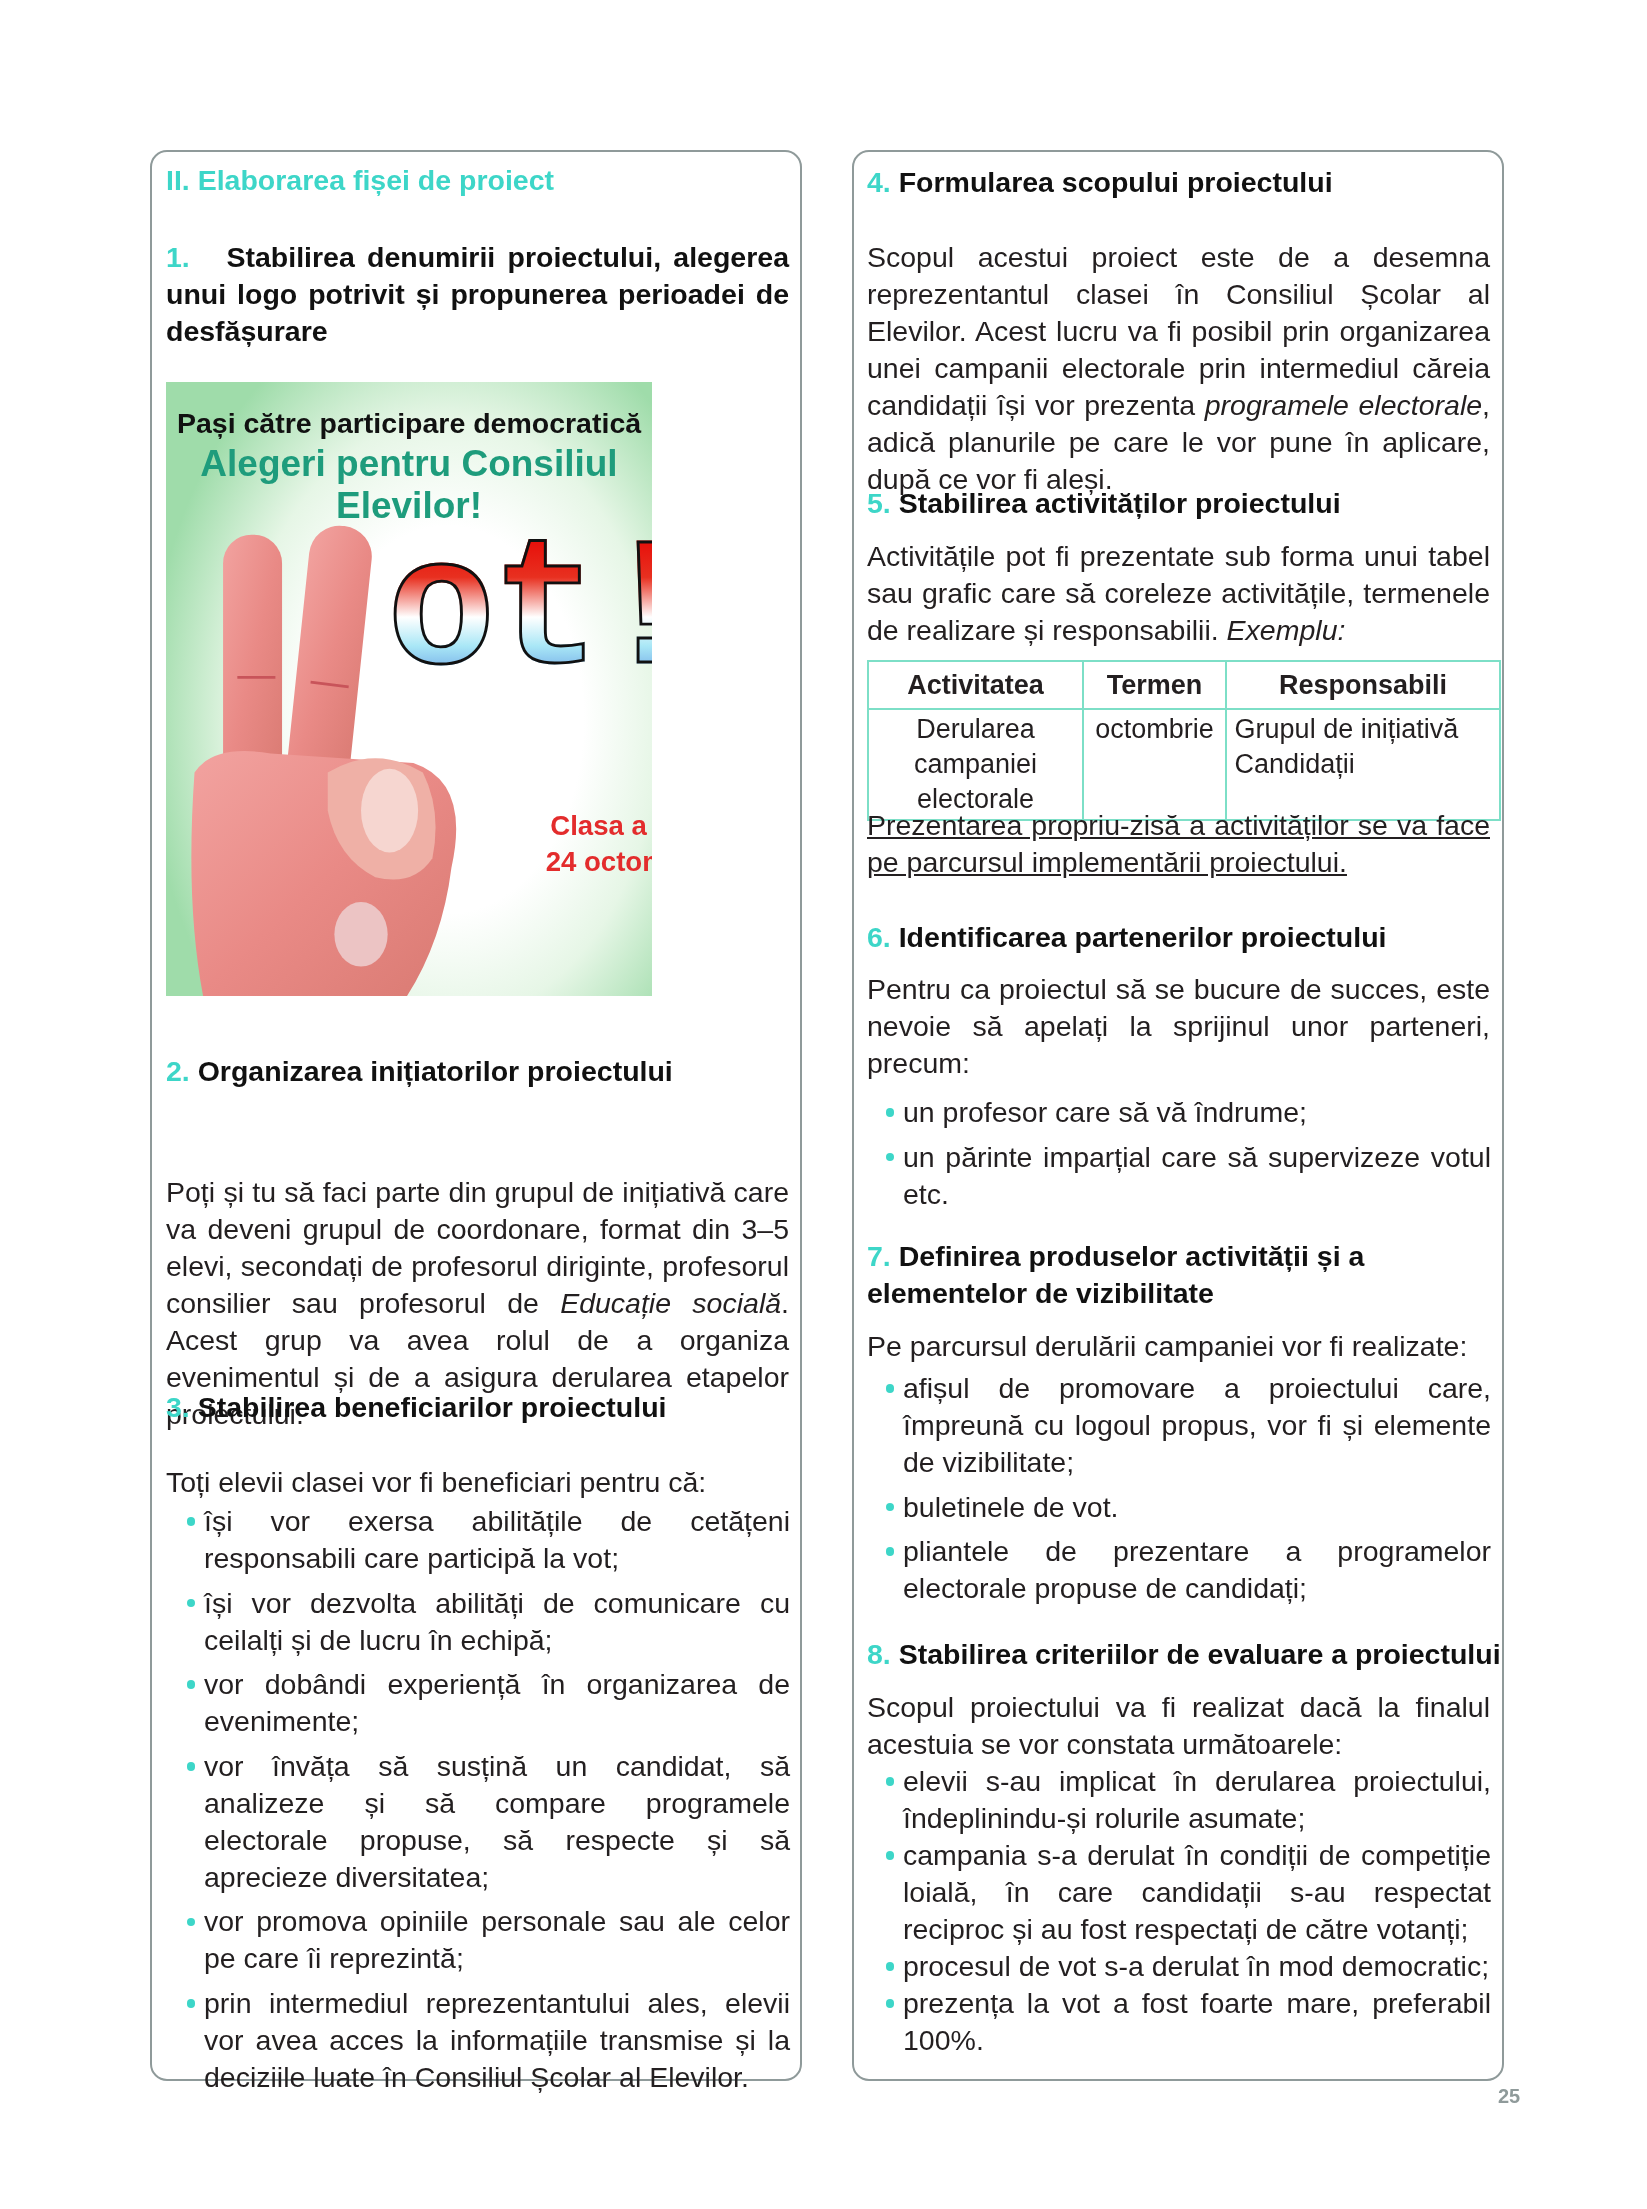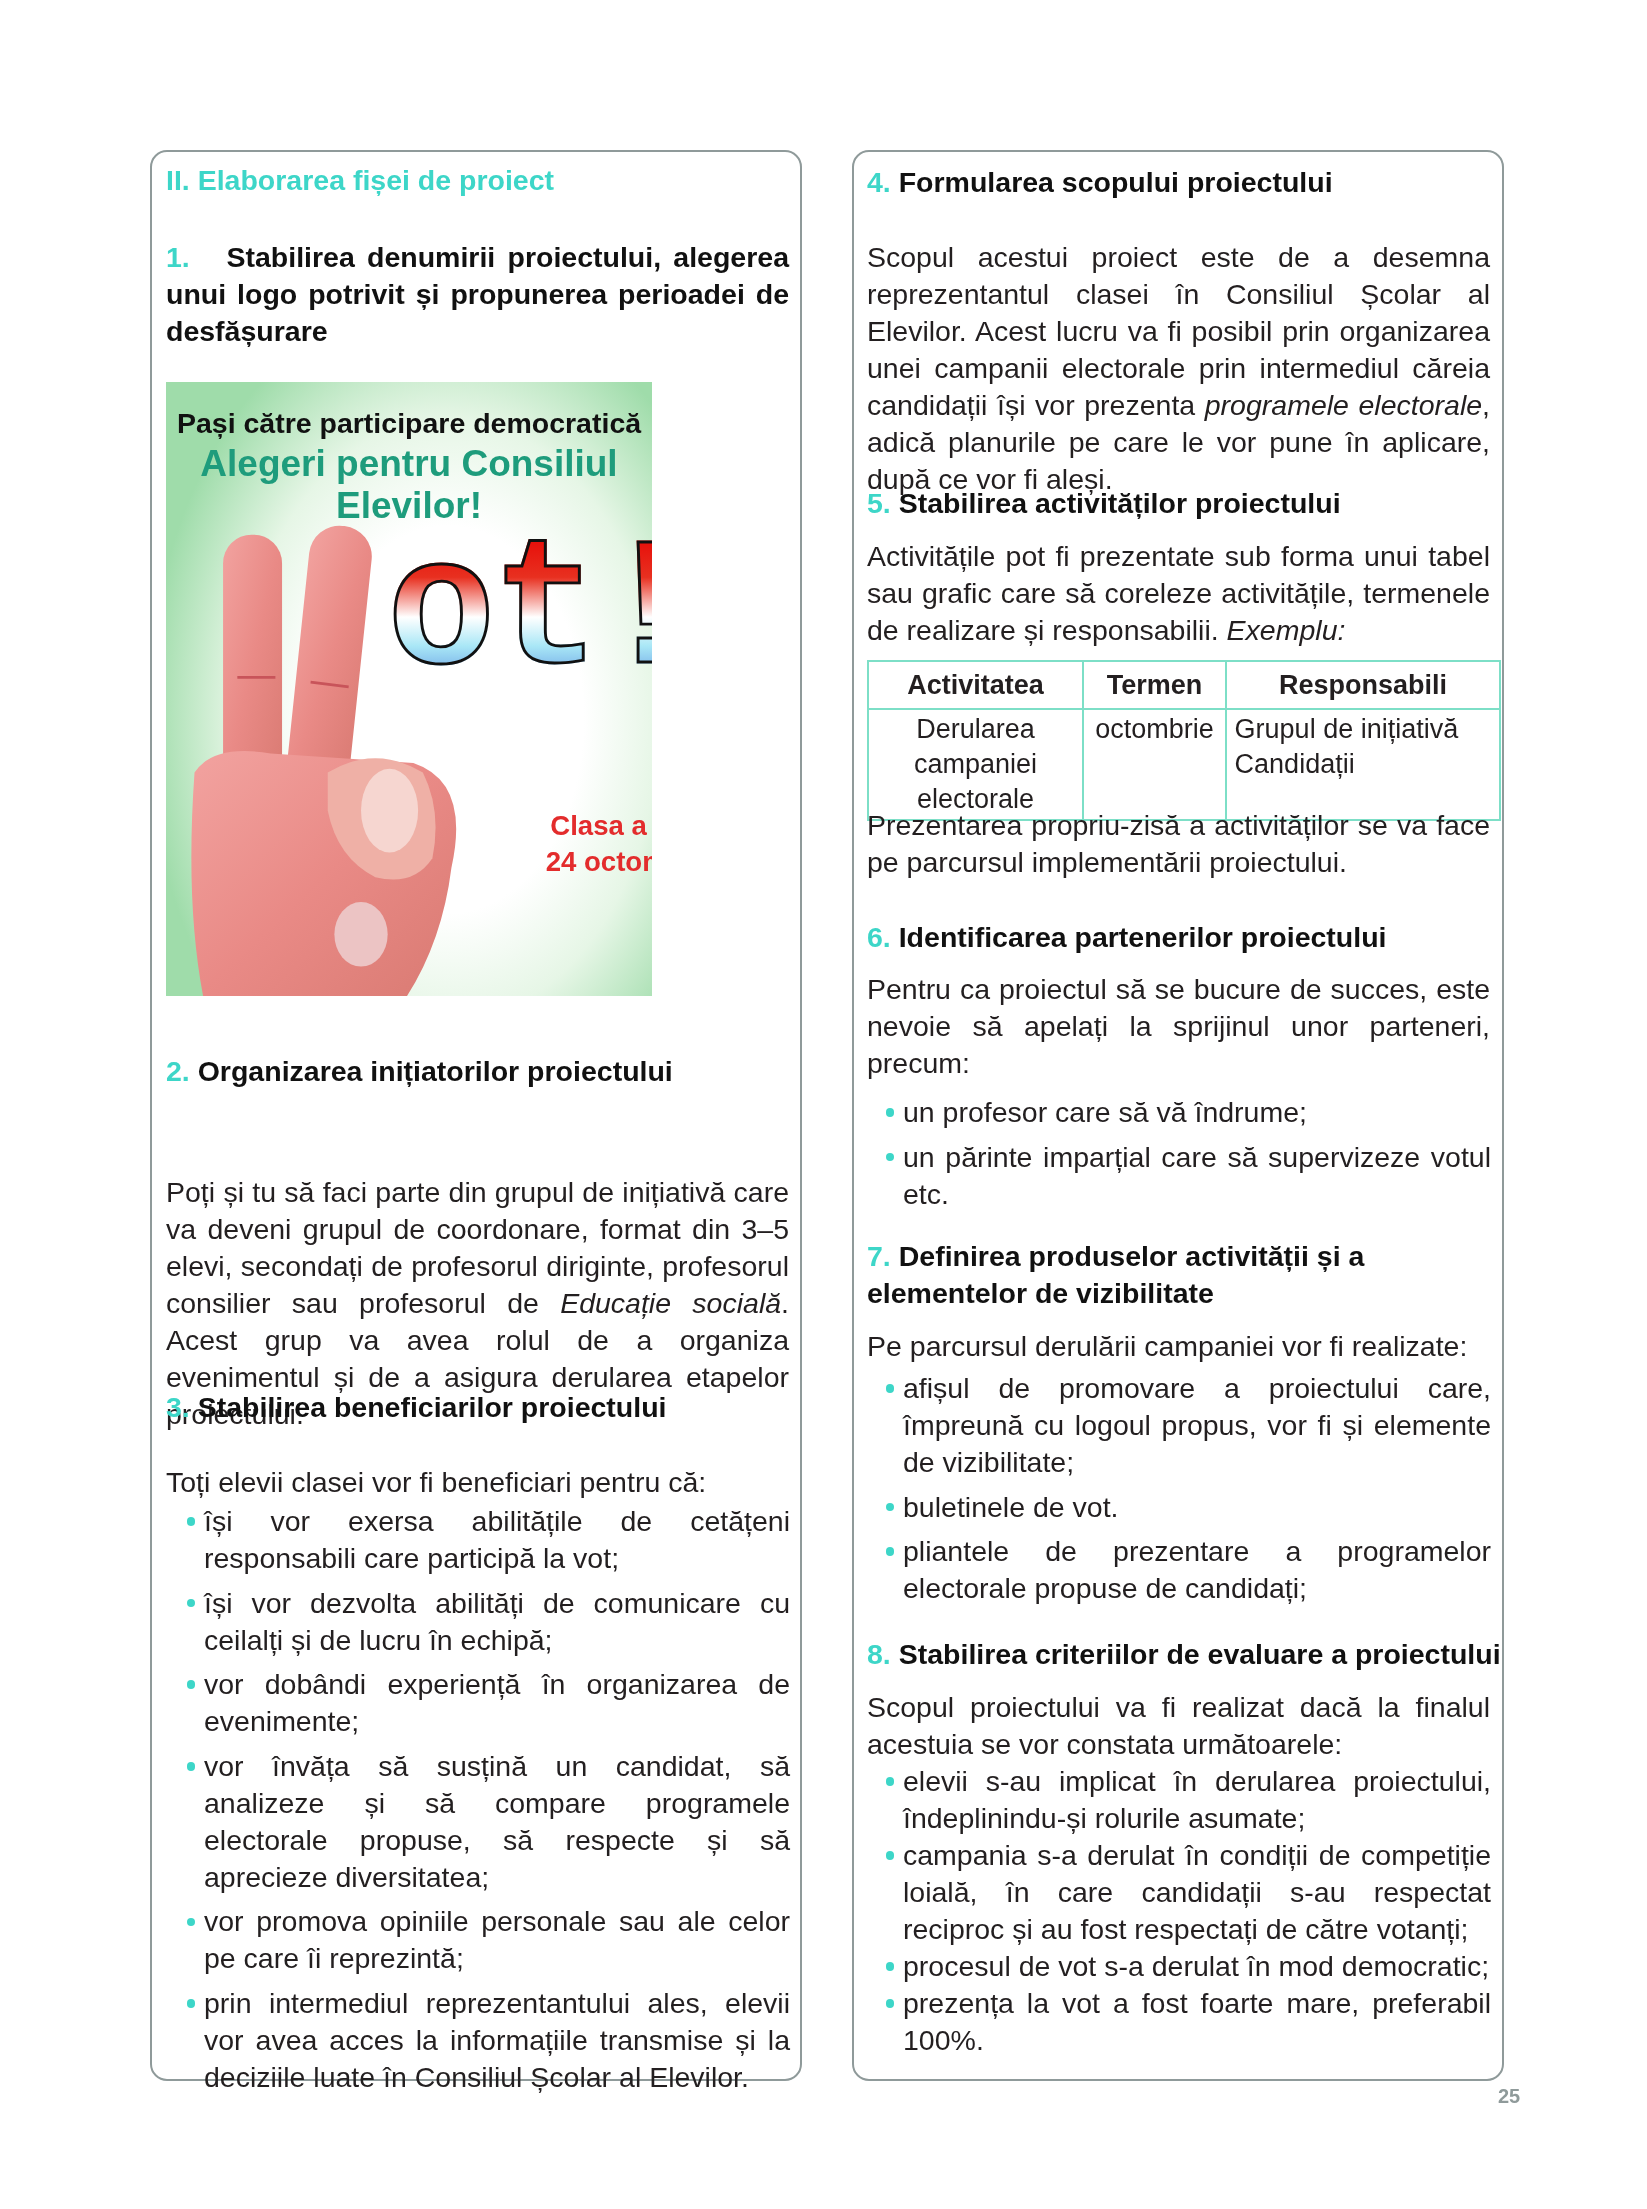--- a/index.html
+++ b/index.html
@@ -130,21 +130,21 @@
     <th>Responsabili</th>
   </tr>
   <tr>
     <td style="text-align:center;">Derularea campaniei electorale</td>
     <td style="text-align:center;">octombrie</td>
     <td style="white-space:pre-line;">Grupul de inițiativă
 Candidații</td>
   </tr>
 </tbody>
   </table>
-<div class="abs text" style="left:867px; top:807px; width:623px;">Prezentarea propriu-zisă a activităților se va face pe parcursul implementării proiectului.</div>
+<div class="abs text" style="left:867px; top:807px; width:623px;text-decoration:underline;">Prezentarea propriu-zisă a activităților se va face pe parcursul implementării proiectului.</div>
 
 <div class="abs h" style="left:867px; top:919px;">
   <span class="num">6.</span>
   <span>Identificarea partenerilor proiectului</span>
 </div>
 <div class="abs text" style="left:867px; top:971px; width:623px;">Pentru ca proiectul să se bucure de succes, este nevoie să apelați la sprijinul unor parteneri, precum:</div>
 <ul class="abs bullets" style="left:882px; top:1094px; width:609px;">
   <li>un profesor care să vă îndrume;</li>
   <li>un părinte imparțial care să supervizeze votul etc.</li>
 </ul>

